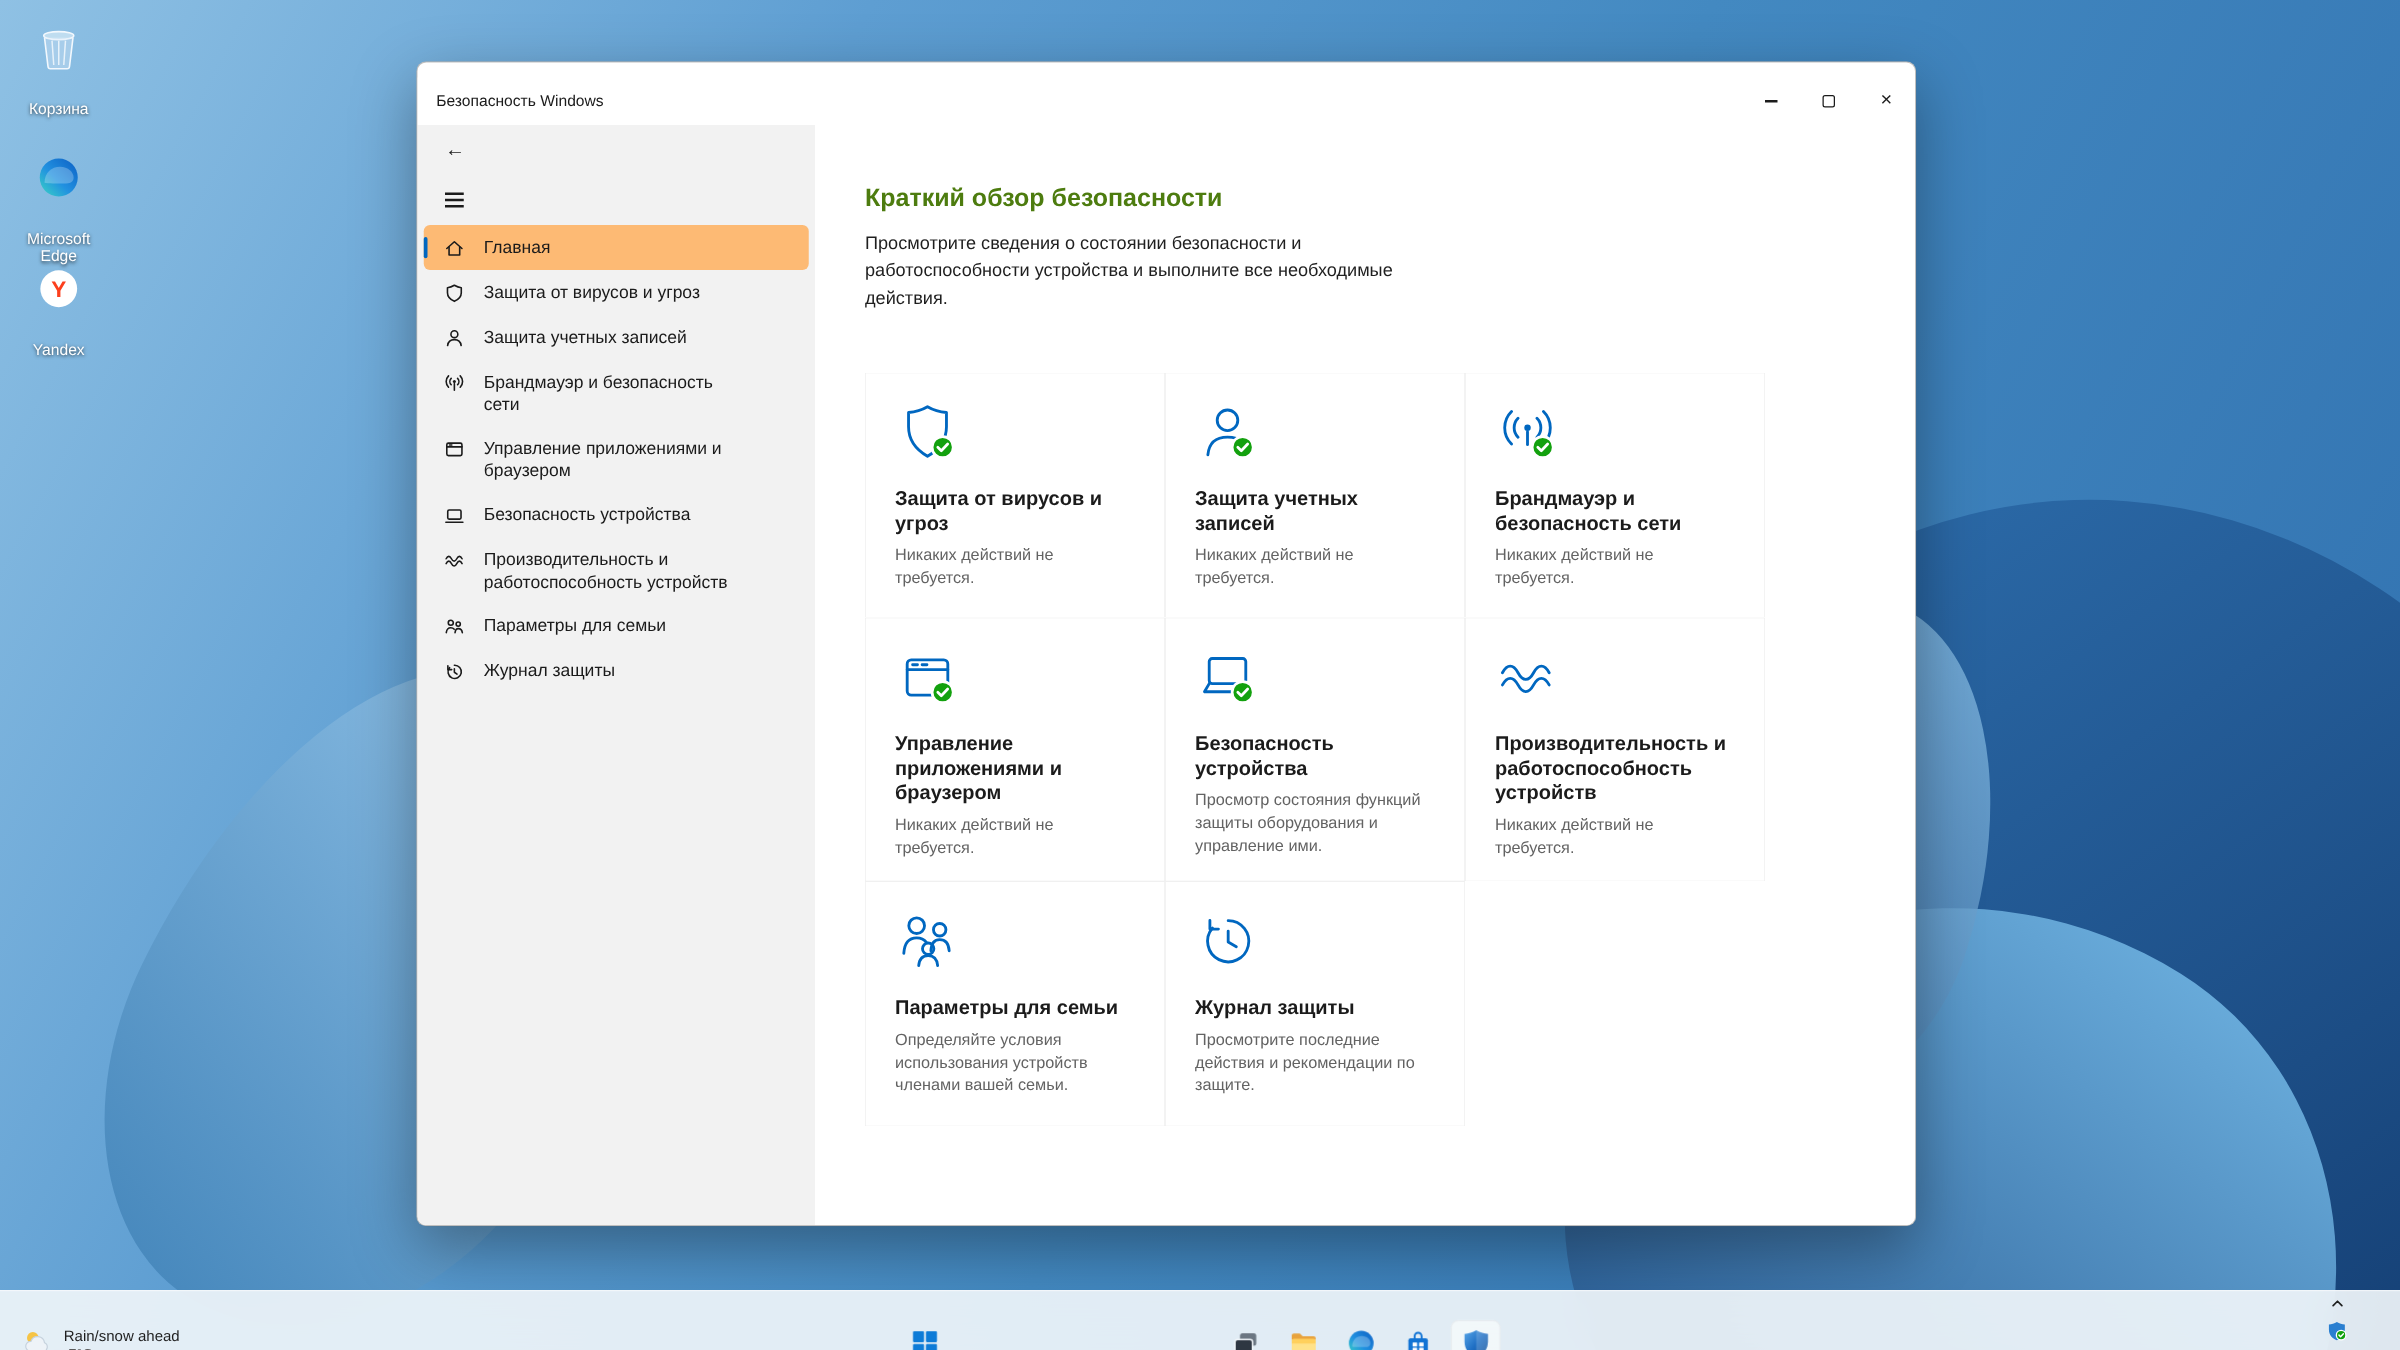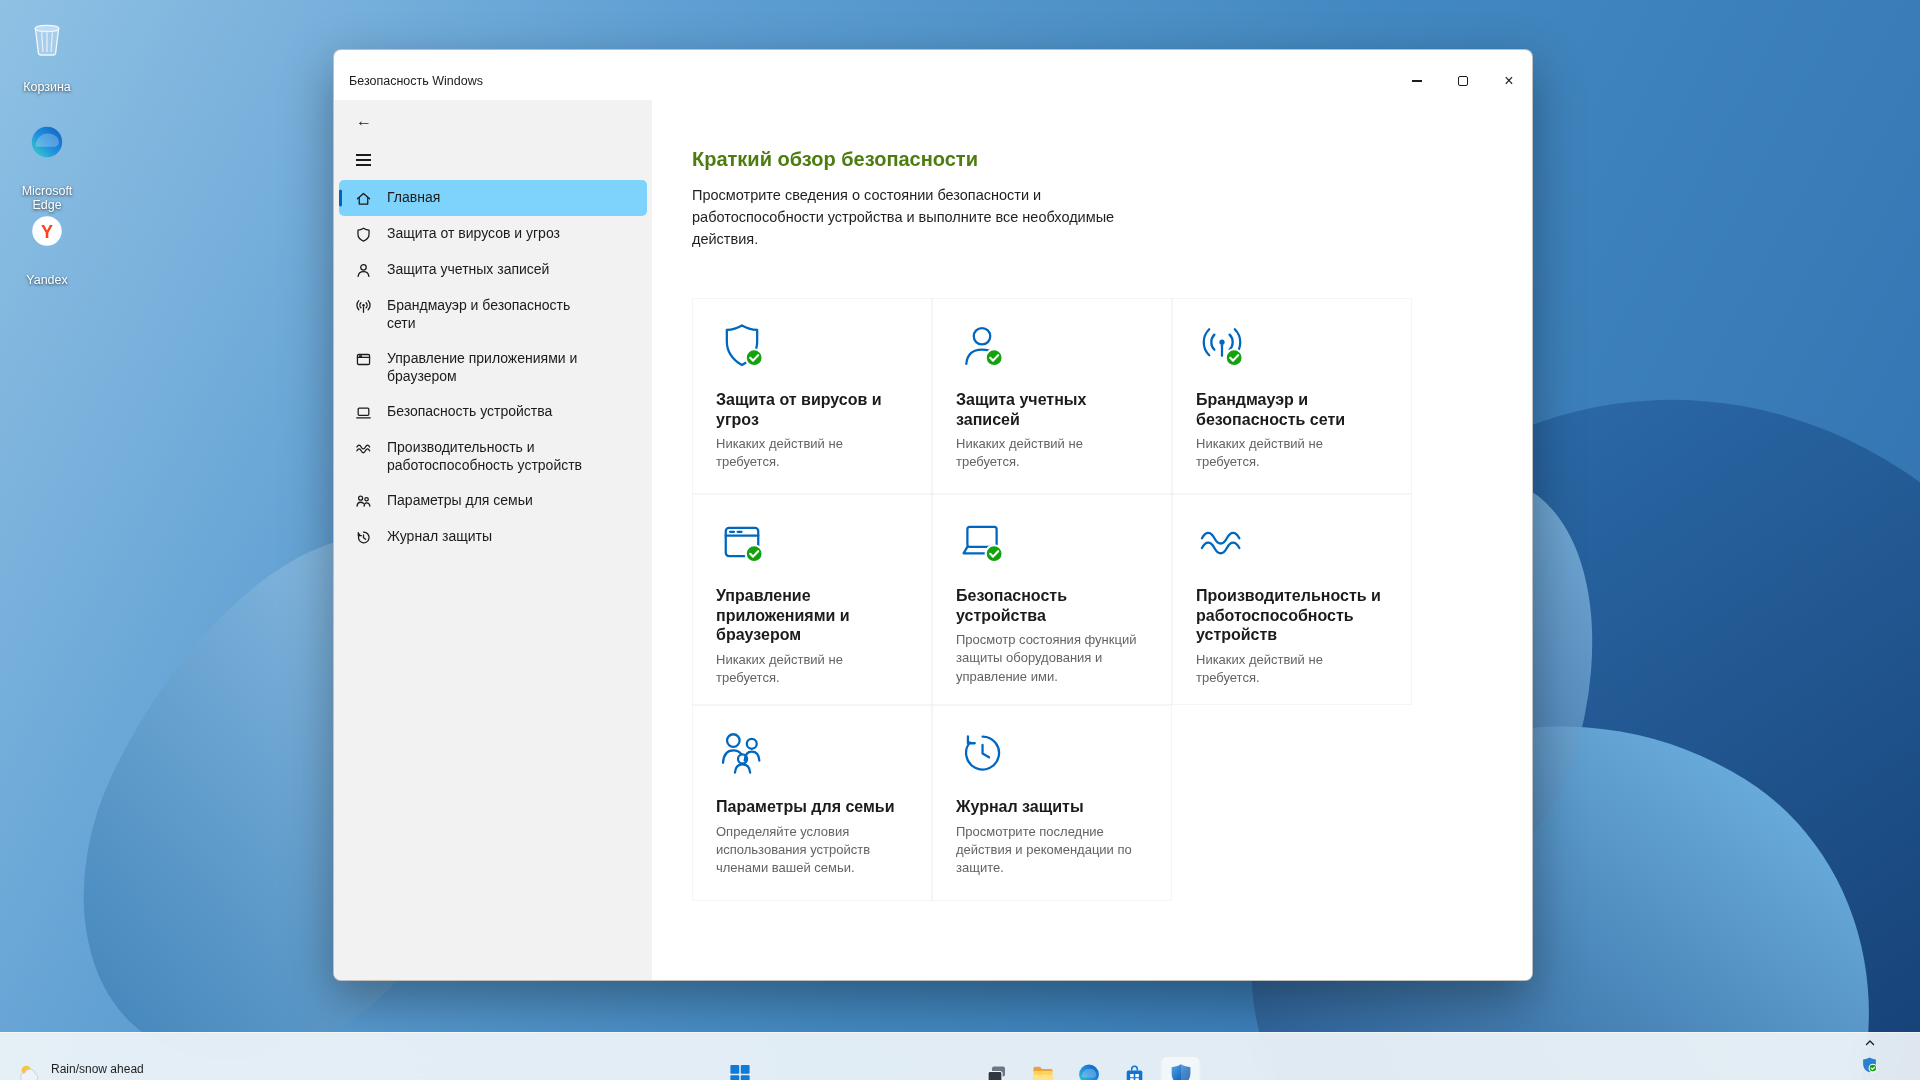--- a/index.html
+++ b/index.html
@@ -50,21 +50,21 @@
     font-size:16px;color:#1b1b1b;cursor:pointer;text-align:left;padding-left:8px;}
   .hamburger{margin:13px 0 0 22px;width:22px;height:26px;border:none;background:transparent;
     cursor:pointer;display:flex;flex-direction:column;justify-content:center;gap:3.5px;padding:0;}
   .hamburger span{display:block;width:15px;height:1.6px;background:#1b1b1b;}
   .nav{margin-top:7px;}
   .nav-item{position:relative;display:flex;align-items:flex-start;gap:14px;
     margin:0 5px;padding:9px 12px 9px 16px;border-radius:5px;cursor:pointer;
     font-size:14px;color:#1b1b1b;line-height:1.25;}
   .nav-item .ni-icon{width:18px;flex-shrink:0;display:flex;margin-top:1px;}
   .nav-item .ni-label{max-width:215px;}
-  .nav-item.active{background:#7dd3fc;}
+  .nav-item.active{background:#fdba74;}
   .nav-item.active .ni-accent{position:absolute;left:0;top:50%;transform:translateY(-50%);
     width:3px;height:17px;background:#0067c0;border-radius:2px;}
   .sidebar-footer{position:absolute;left:0;bottom:8px;width:100%;}
 
   
   .main{flex:1;background:#fff;padding:48px 0 0 40px;overflow:hidden;}
   .main h1{margin:0;font-size:20px;font-weight:600;color:#4d7c0f;}
   .main .subtitle{margin:14px 0 0 0;width:440px;font-size:14.5px;color:#1f1f1f;line-height:1.5;}
   .tiles{margin-top:48px;width:722px;display:flex;flex-wrap:wrap;}
   .tile{width:240px;min-height:196px;padding:22px 20px 18px 24px;cursor:pointer;

